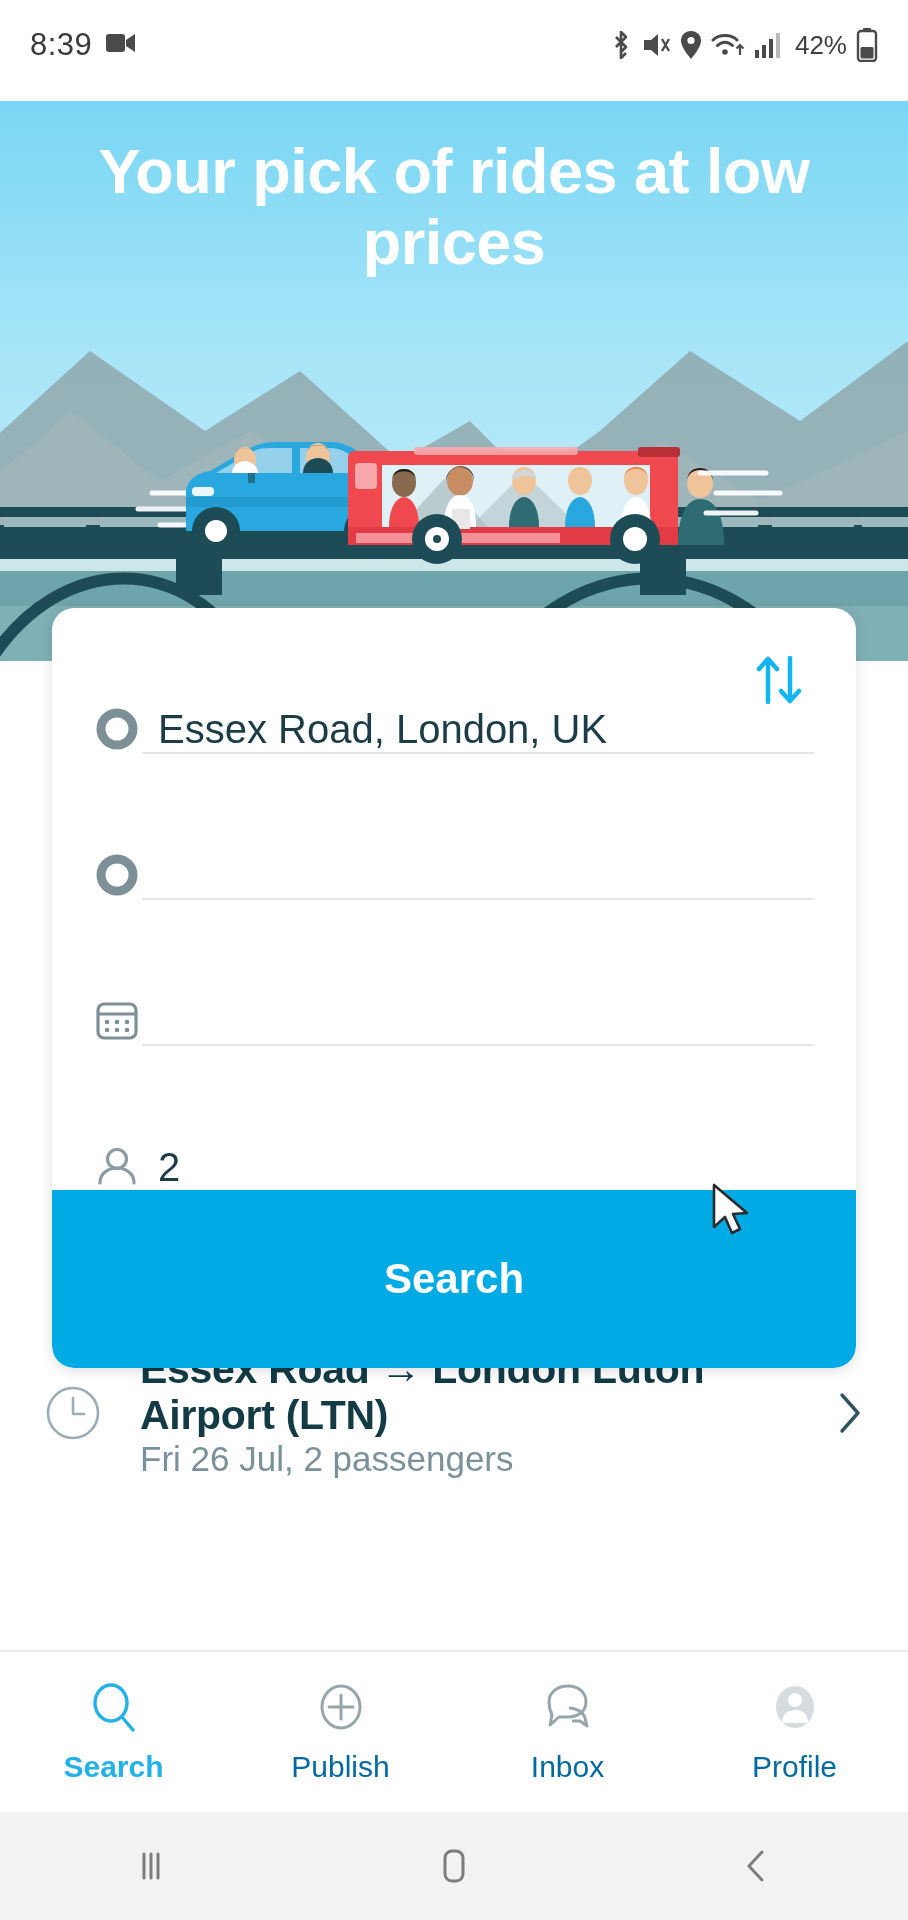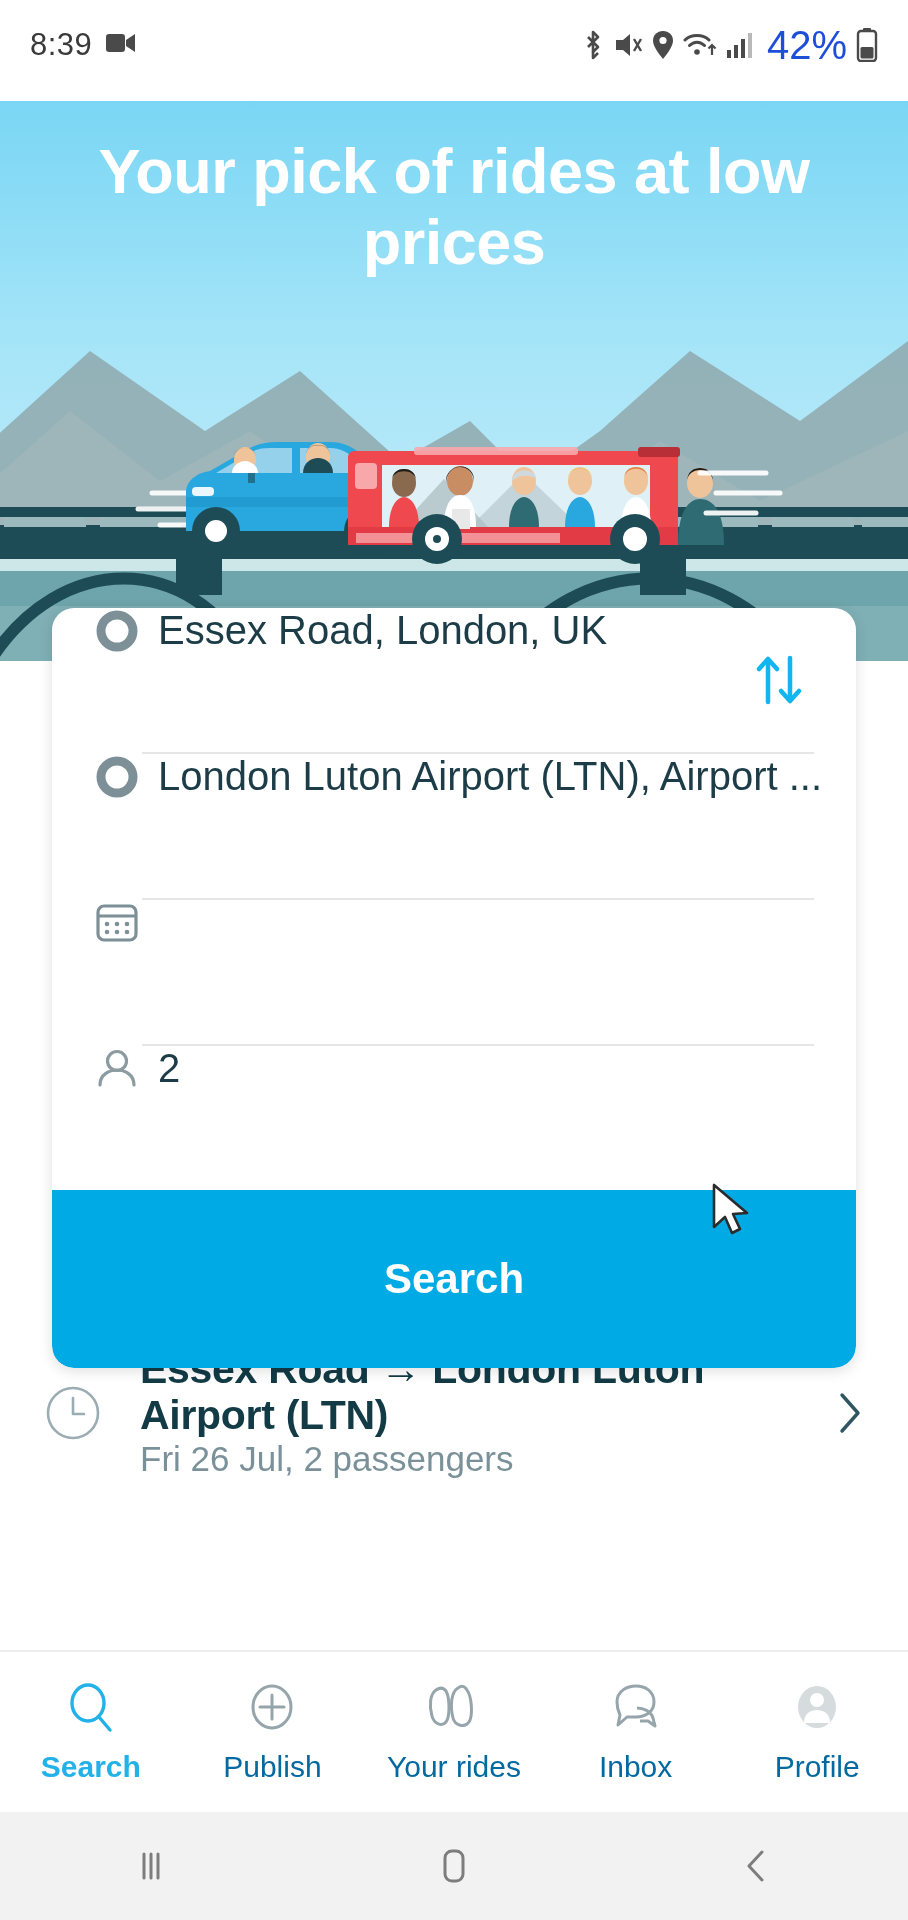--- a/index.html
+++ b/index.html
@@ -16,21 +16,21 @@
   .statusbar {
     position: absolute; top: 0; left: 0; width: 908px; height: 90px;
     background: #ffffff;
     display: flex; align-items: center; justify-content: space-between;
     padding: 0 30px;
   }
   .sb-left { display: flex; align-items: center; gap: 14px; }
   .sb-time { font-size: 31px; color: #3a3a3a; letter-spacing: .5px; }
   .sb-right { display: flex; align-items: center; gap: 9px; }
   .sb-right .glyph { color: #4a4a4a; display: flex; align-items: center; }
-  .sb-batt { font-size: 40px; color: #1d4ed8; margin-left: 4px; }
+  .sb-batt { font-size: 26px; color: #404040; margin-left: 4px; }
 
   
   .hero {
     position: absolute; top: 101px; left: 0; width: 908px; height: 560px;
     overflow: hidden;
     background: linear-gradient(180deg, #7fd8f5 0%, #a3e4f8 38%, #c3ecf9 62%, #cfeff6 100%);
   }
   .hero-title {
     position: absolute; top: 35px; left: 0; width: 908px;
     text-align: center;
@@ -44,21 +44,21 @@
   
   .search-card {
     position: absolute; top: 608px; left: 52px; width: 804px;
     background: #ffffff;
     border-radius: 22px;
     box-shadow: 0 3px 14px rgba(0,0,0,0.13);
     overflow: hidden;
     z-index: 10;
   }
   .field {
-    display: flex; align-items: flex-start;
+    display: flex; align-items: flex-end;
     height: 144px;
     padding: 0 42px;
     position: relative;
   }
   .field .ficon { width: 56px; flex: 0 0 56px; display: flex; align-items: center; justify-content: flex-start; }
   .field .ftext {
     font-size: 40px; color: #1c3c47; font-weight: 400;
     margin-left: 8px; white-space: nowrap;
   }
   .swap-btn {
@@ -339,21 +339,20 @@
     </div>
 
     <div class="divider"></div>
 
     <div class="field">
       <span class="ficon">
         <svg width="46" height="46" viewBox="0 0 46 46">
             <circle cx="23" cy="23" r="16" fill="none" stroke="#7d9097" stroke-width="9"></circle>
           </svg>
       </span>
-      <span class="ftext">London Luton Airport (LTN), Airport ...</span>
     </div>
 
     <div class="divider"></div>
 
     <div class="field">
       <span class="ficon">
         <svg width="46" height="46" viewBox="0 0 46 46">
           <rect x="4" y="6" width="38" height="34" rx="6" fill="none" stroke="#7d9097" stroke-width="3.2"></rect>
           <path d="M4 16 L42 16" stroke="#7d9097" stroke-width="3.2"></path>
           <g fill="#7d9097">
@@ -417,29 +416,20 @@
       <span>
         <svg width="56" height="56" viewBox="0 0 56 56">
           <ellipse cx="28" cy="27" rx="19" ry="21" fill="none" stroke="#95a5ab" stroke-width="3"></ellipse>
           <line x1="28" y1="15" x2="28" y2="39" stroke="#95a5ab" stroke-width="3" stroke-linecap="round"></line>
           <line x1="16" y1="27" x2="40" y2="27" stroke="#95a5ab" stroke-width="3" stroke-linecap="round"></line>
         </svg>
       </span>
       <span class="nlabel">Publish</span>
     </div>
 
-    <div class="navitem">
-      <span>
-        <svg width="60" height="56" viewBox="0 0 60 56">
-          <path d="M12 10 C6 14 5 26 8 36 C10 44 18 47 22 42 C26 37 26 18 22 11 C19 7 15 8 12 10 Z" fill="none" stroke="#95a5ab" stroke-width="3"></path>
-          <path d="M34 8 C27 12 26 26 29 38 C31 46 41 48 45 42 C49 36 48 17 43 10 C40 5 37 6 34 8 Z" fill="none" stroke="#95a5ab" stroke-width="3"></path>
-        </svg>
-      </span>
-      <span class="nlabel">Your rides</span>
-    </div>
 
     <div class="navitem">
       <span>
         <svg width="58" height="56" viewBox="0 0 58 56">
           <path d="M10 22 C10 11 20 6 29 6 C38 6 47 11 47 22 C47 32 38 37 29 37 L20 37 L11 45 L13 35 C11 31 10 27 10 22 Z" fill="none" stroke="#95a5ab" stroke-width="3" stroke-linejoin="round"></path>
           <path d="M30 28 C36 28 44 31 46 38 L48 46 L41 41 L33 41" fill="none" stroke="#95a5ab" stroke-width="3" stroke-linejoin="round"></path>
         </svg>
       </span>
       <span class="nlabel">Inbox</span>
     </div>

